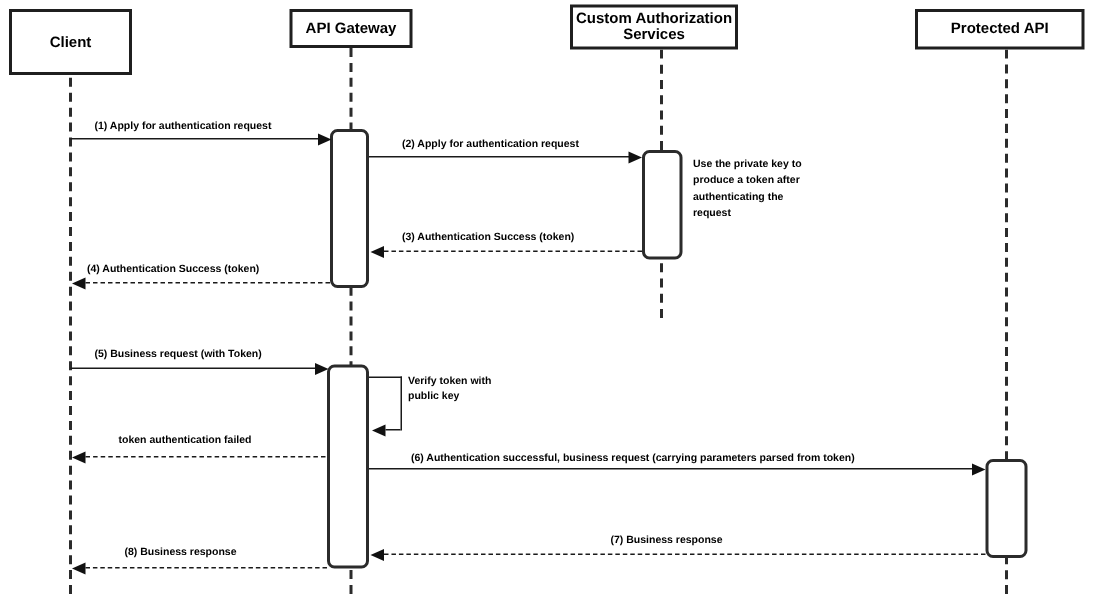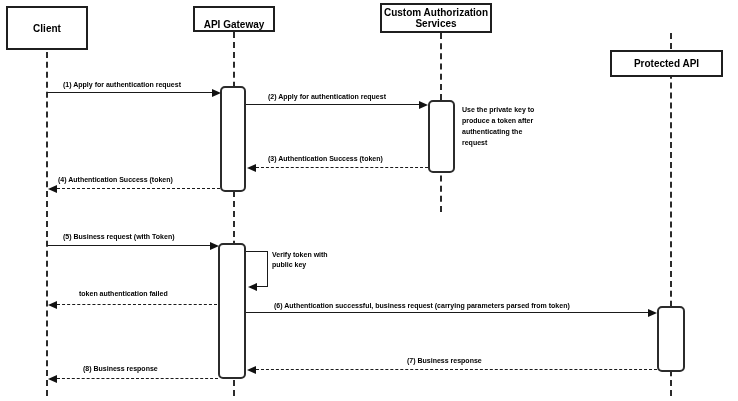--- a/index.html
+++ b/index.html
@@ -23,23 +23,23 @@
   .head{position:absolute;width:0;height:0;z-index:3;}
   .head.right{border-left:9px solid #111;border-top:4px solid transparent;border-bottom:4px solid transparent;}
   .head.left{border-right:9px solid #111;border-top:4px solid transparent;border-bottom:4px solid transparent;}
   .msg-label{
     position:absolute;font-size:7px;font-weight:bold;color:#000;
     white-space:nowrap;z-index:3;line-height:8px;
   }
   .msg-label.wrap{white-space:normal;}
   
   .p-client{left:6px;top:6px;width:82px;height:44px;}
-  .p-gateway{left:193px;top:6px;width:82px;height:26px;align-items:flex-end;}
+  .p-gateway{left:193px;top:6px;width:82px;height:26px;}
   .p-custom{left:380px;top:3px;width:112px;height:30px;}
-  .p-protected{left:610px;top:6px;width:113px;height:27px;margin-top:44px;}
+  .p-protected{left:610px;top:6px;width:113px;height:27px;}
   
   .l-client{left:46px;top:32px;height:364px;}
   .l-gateway{left:233px;top:32px;height:364px;}
   .l-custom{left:440px;top:33px;height:179px;}
   .l-protected{left:670px;top:33px;height:363px;}
   
   .a-gw1{left:220px;top:86px;width:26px;height:106px;}
   .a-gw2{left:218px;top:243px;width:28px;height:136px;}
   .a-auth{left:428px;top:100px;width:27px;height:73px;}
   .a-api{left:657px;top:306px;width:28px;height:66px;}

